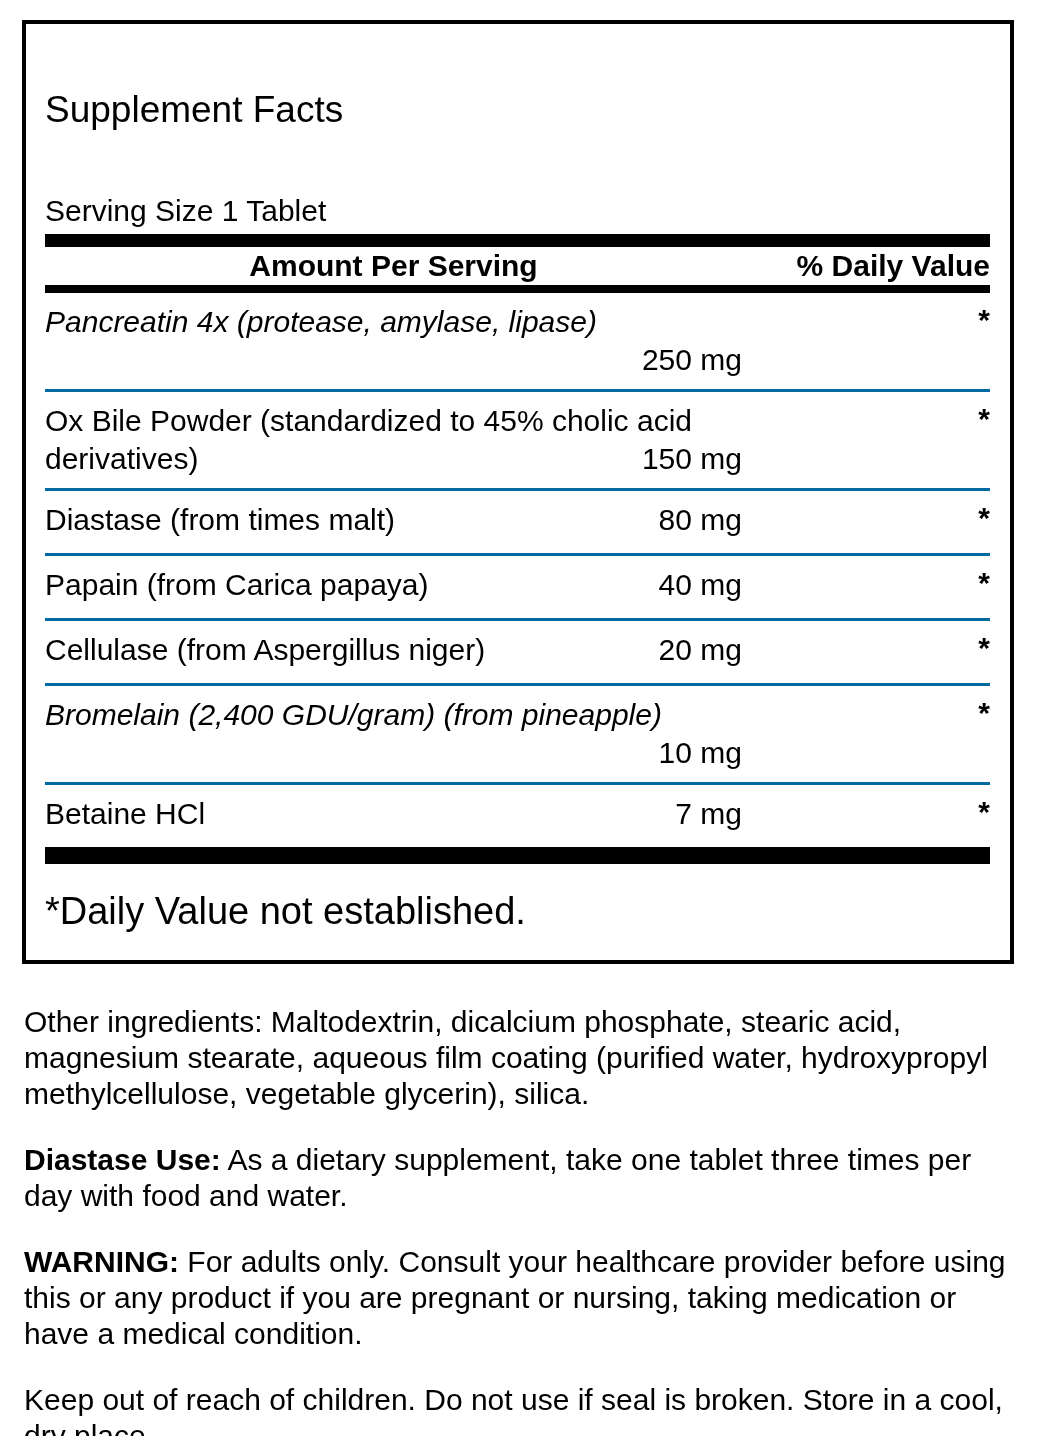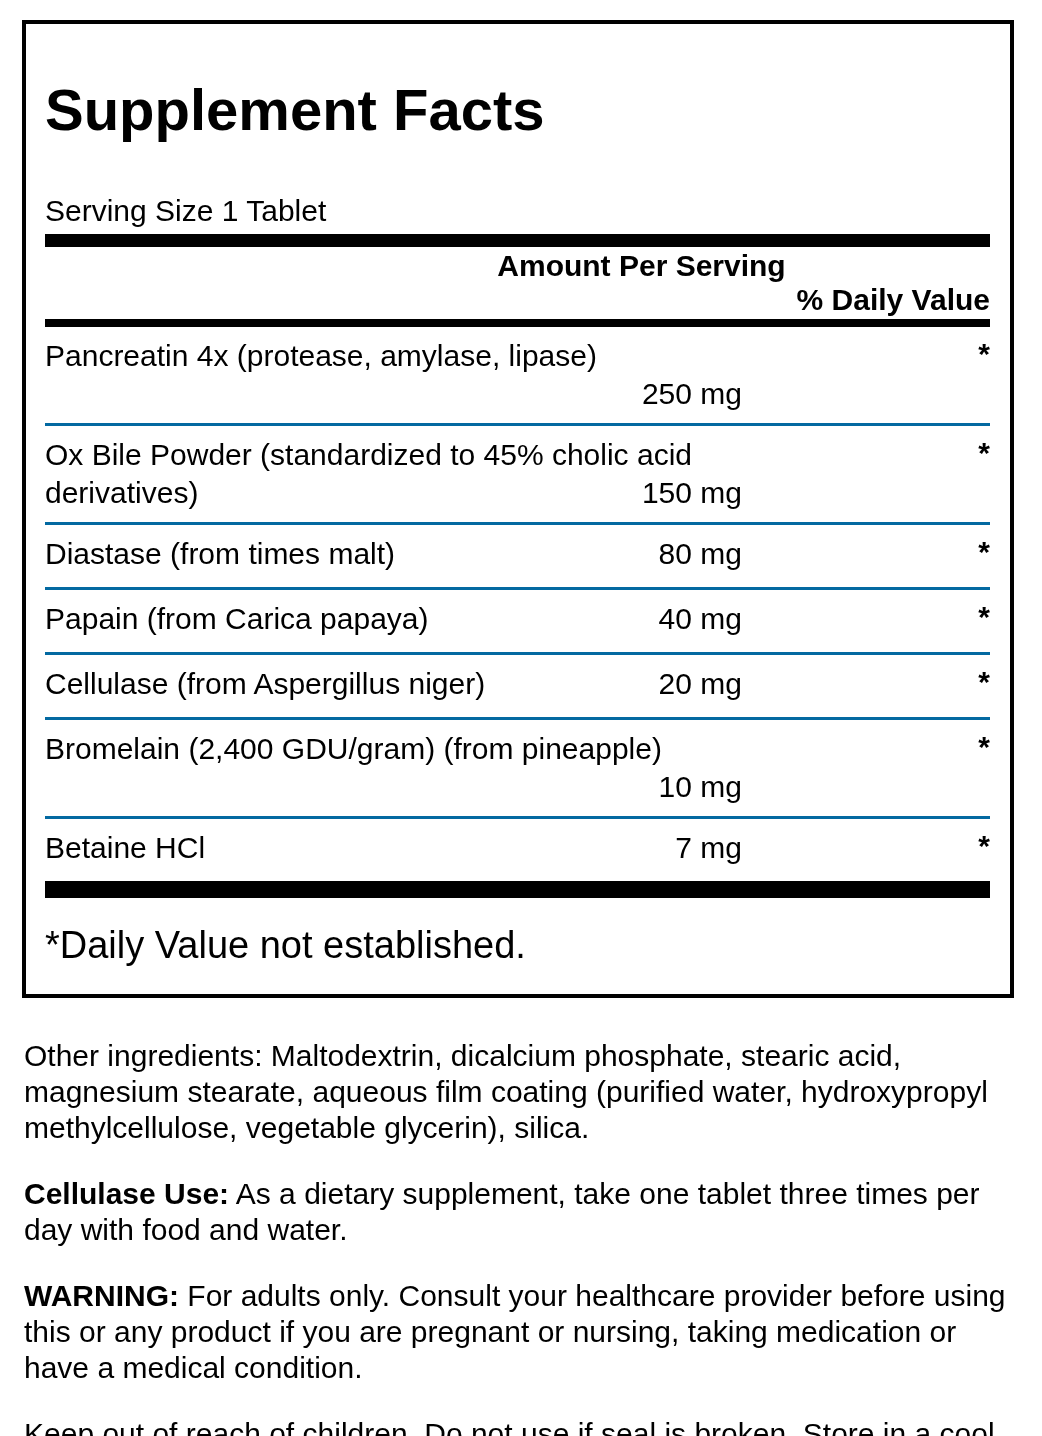--- a/index.html
+++ b/index.html
@@ -19,23 +19,23 @@
     box-sizing: border-box;
     margin: 20px 0 40px 22px;
     width: 992px;
     border: 4px solid #000000;
     padding: 0 20px 30px 19px;
     background: #ffffff;
   }
 
   .panel-title {
     margin: 58px 0 0 0;
-    font-size: 58px;
+    font-size: 37px;
     line-height: 55px;
-    font-weight: bold;
+    font-weight: normal;
     letter-spacing: 0;
   }
 
   .serving-size {
     margin-top: 56px;
     font-size: 30px;
     line-height: 36px;
   }
 
   .bar {
@@ -47,21 +47,20 @@
   .bar-thick-bottom { height: 17px; }
 
   .header-row {
     display: flex;
     align-items: flex-end;
     padding: 2px 0;
     font-weight: bold;
     font-size: 30px;
     line-height: 34px;
     width: 945px;
-    flex-direction: column;
   }
   .header-amount {
     width: 697px;
     text-align: center;
   }
   .header-dv {
     flex: 1;
     text-align: right;
   }
 
@@ -80,21 +79,21 @@
   .row-flex {
     display: flex;
     justify-content: space-between;
     width: 697px;
     text-align: right;
   }
   .amount-line {
     width: 697px;
     text-align: right;
   }
-  .name-block { padding-right: 60px; }
+  .name-block { padding-right: 60px; font-style: italic; }
   .star {
     position: absolute;
     top: 8px;
     right: 0;
     font-weight: bold;
     font-size: 30px;
   }
 
   .footnote {
     margin-top: 28px;
@@ -187,18 +186,18 @@
   </div>
 
   <div class="bar bar-thick-bottom"></div>
 
   <div class="footnote">*Daily Value not established.</div>
 </div>
 
 <div class="info">
   <p>Other ingredients: Maltodextrin, dicalcium phosphate, stearic acid, magnesium stearate, aqueous film coating (purified water, hydroxypropyl methylcellulose, vegetable glycerin), silica.</p>
 
-  <p><span class="lead">Cellulase Use:</span><span> As a dietary supplement, take one tablet three times per day with food and water.</span></p>
+  <p><span class="lead">Diastase Use:</span><span> As a dietary supplement, take one tablet three times per day with food and water.</span></p>
 
   <p><span class="lead">WARNING:</span><span> For adults only. Consult your healthcare provider before using this or any product if you are pregnant or nursing, taking medication or have a medical condition.</span></p>
 
   <p>Keep out of reach of children. Do not use if seal is broken. Store in a cool, dry place.</p>
 </div>
 
 </body></html>

